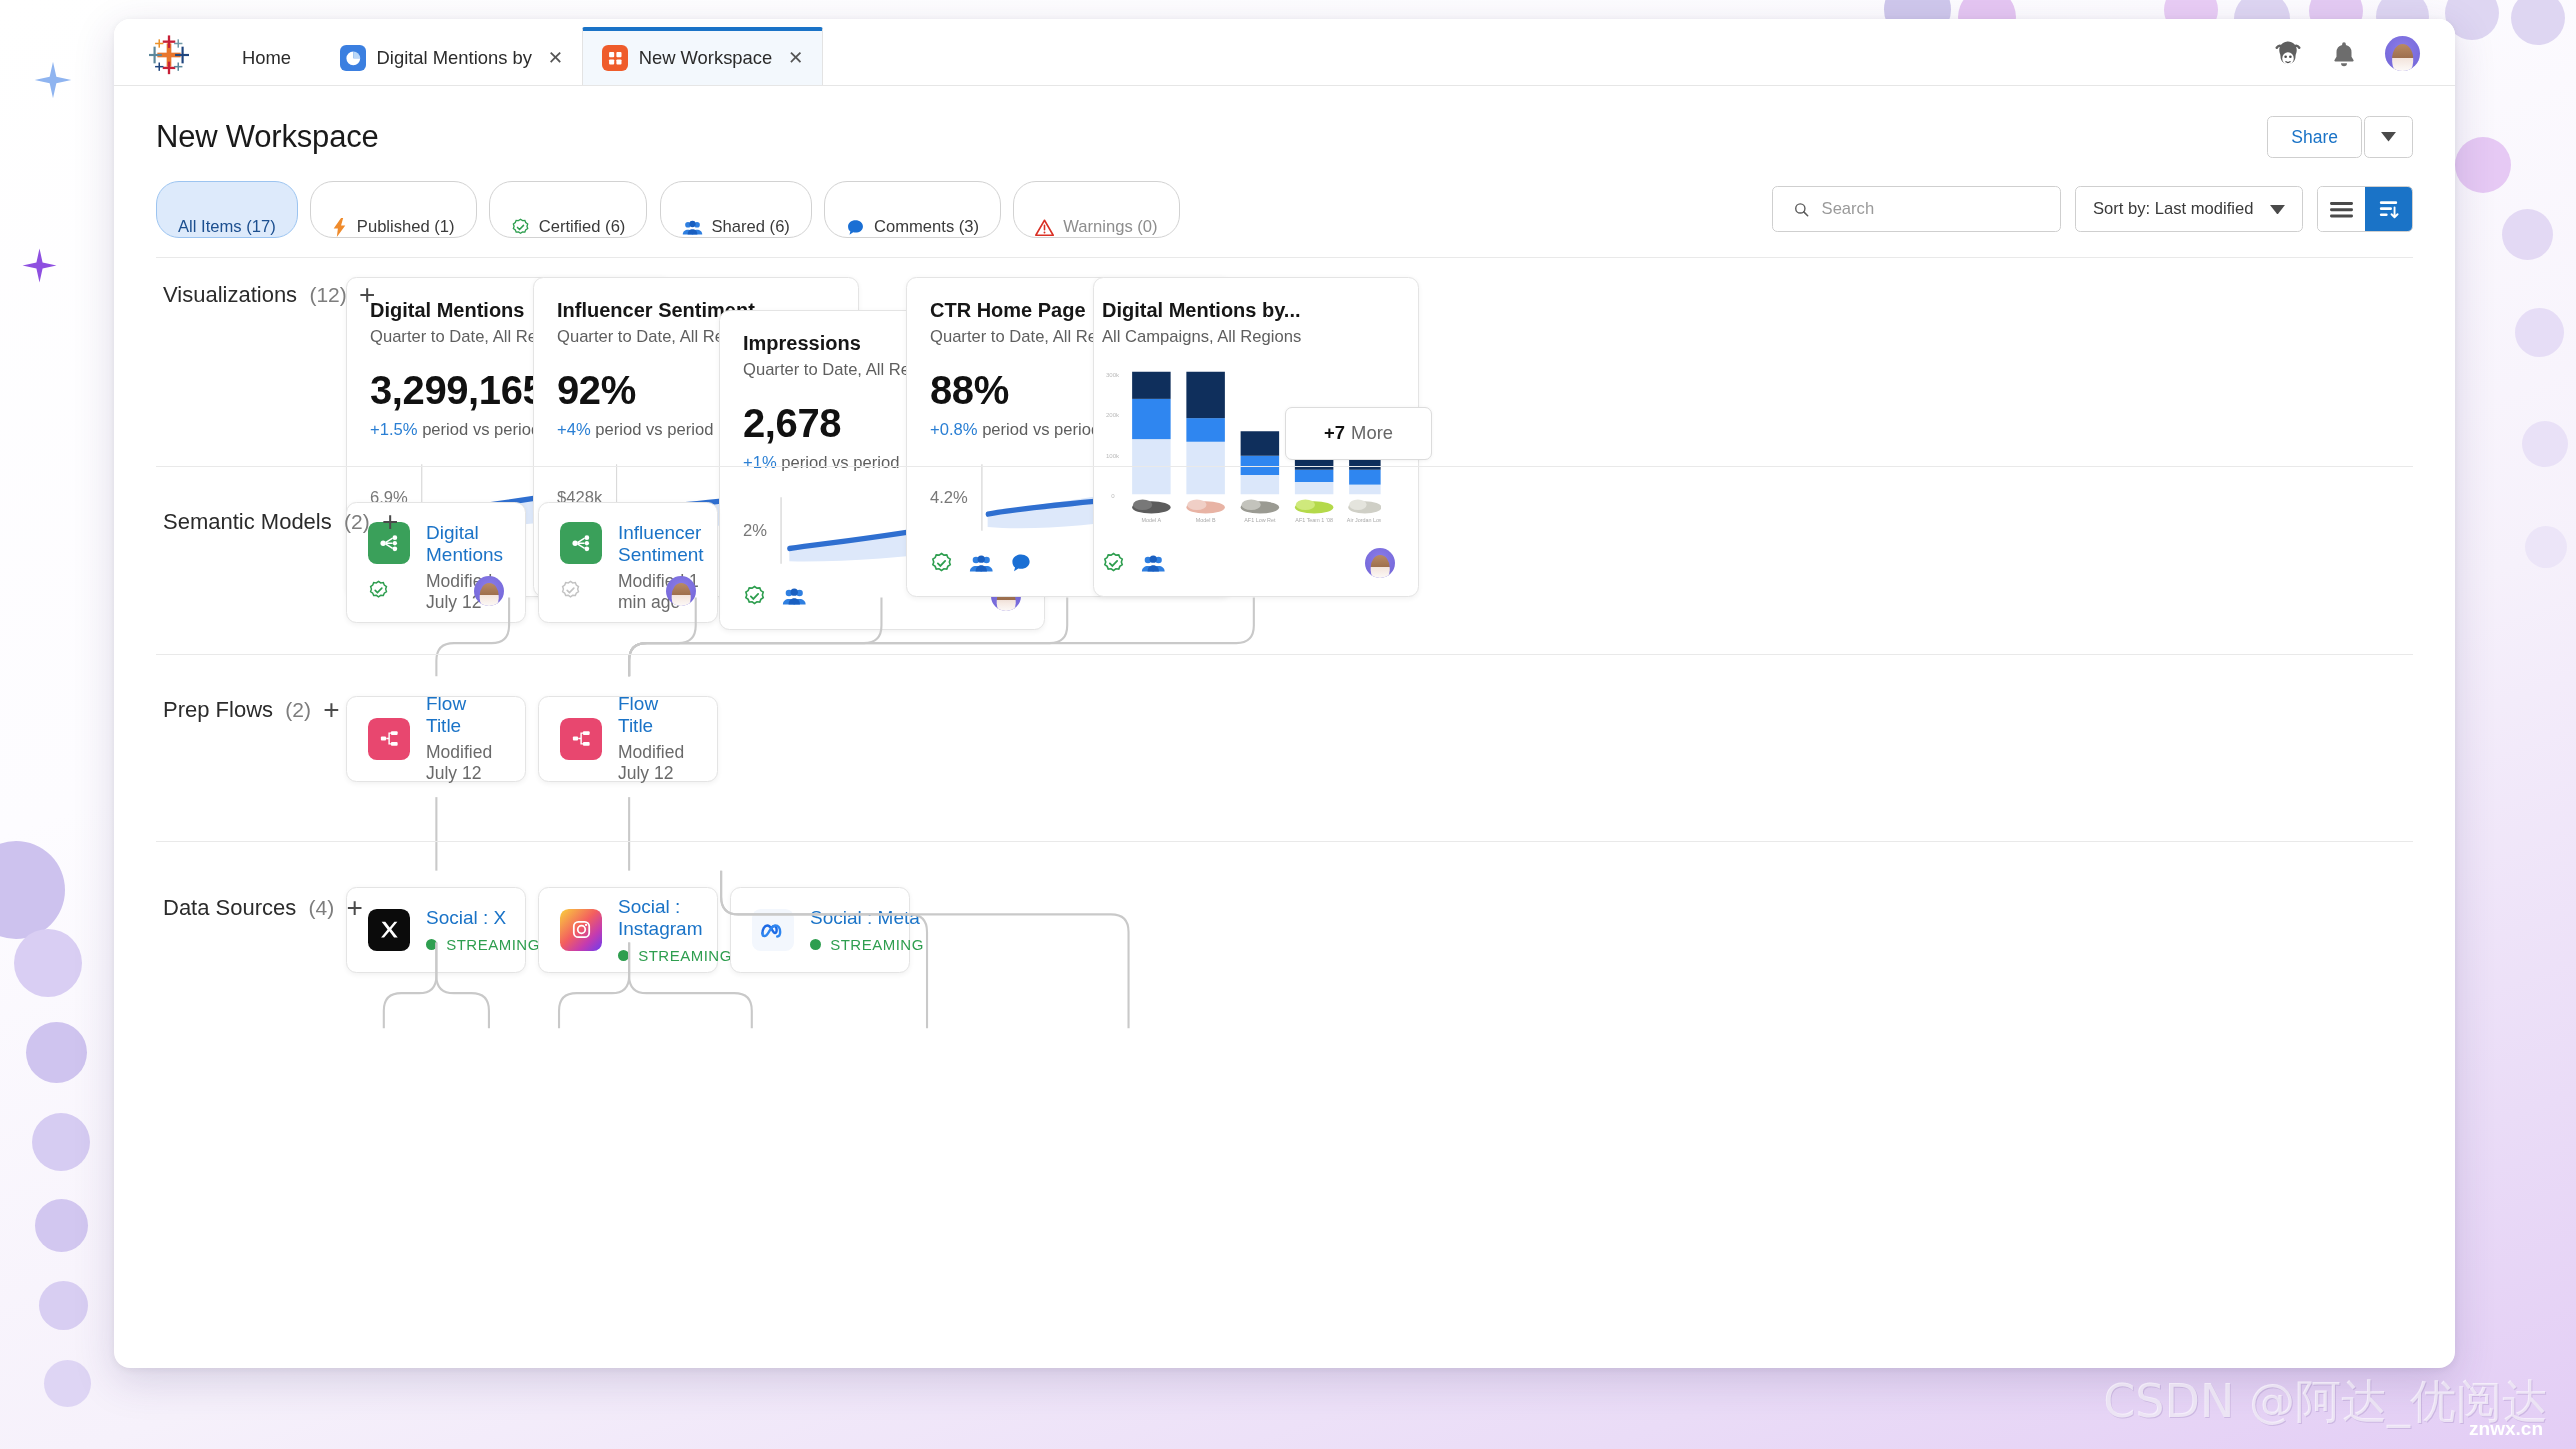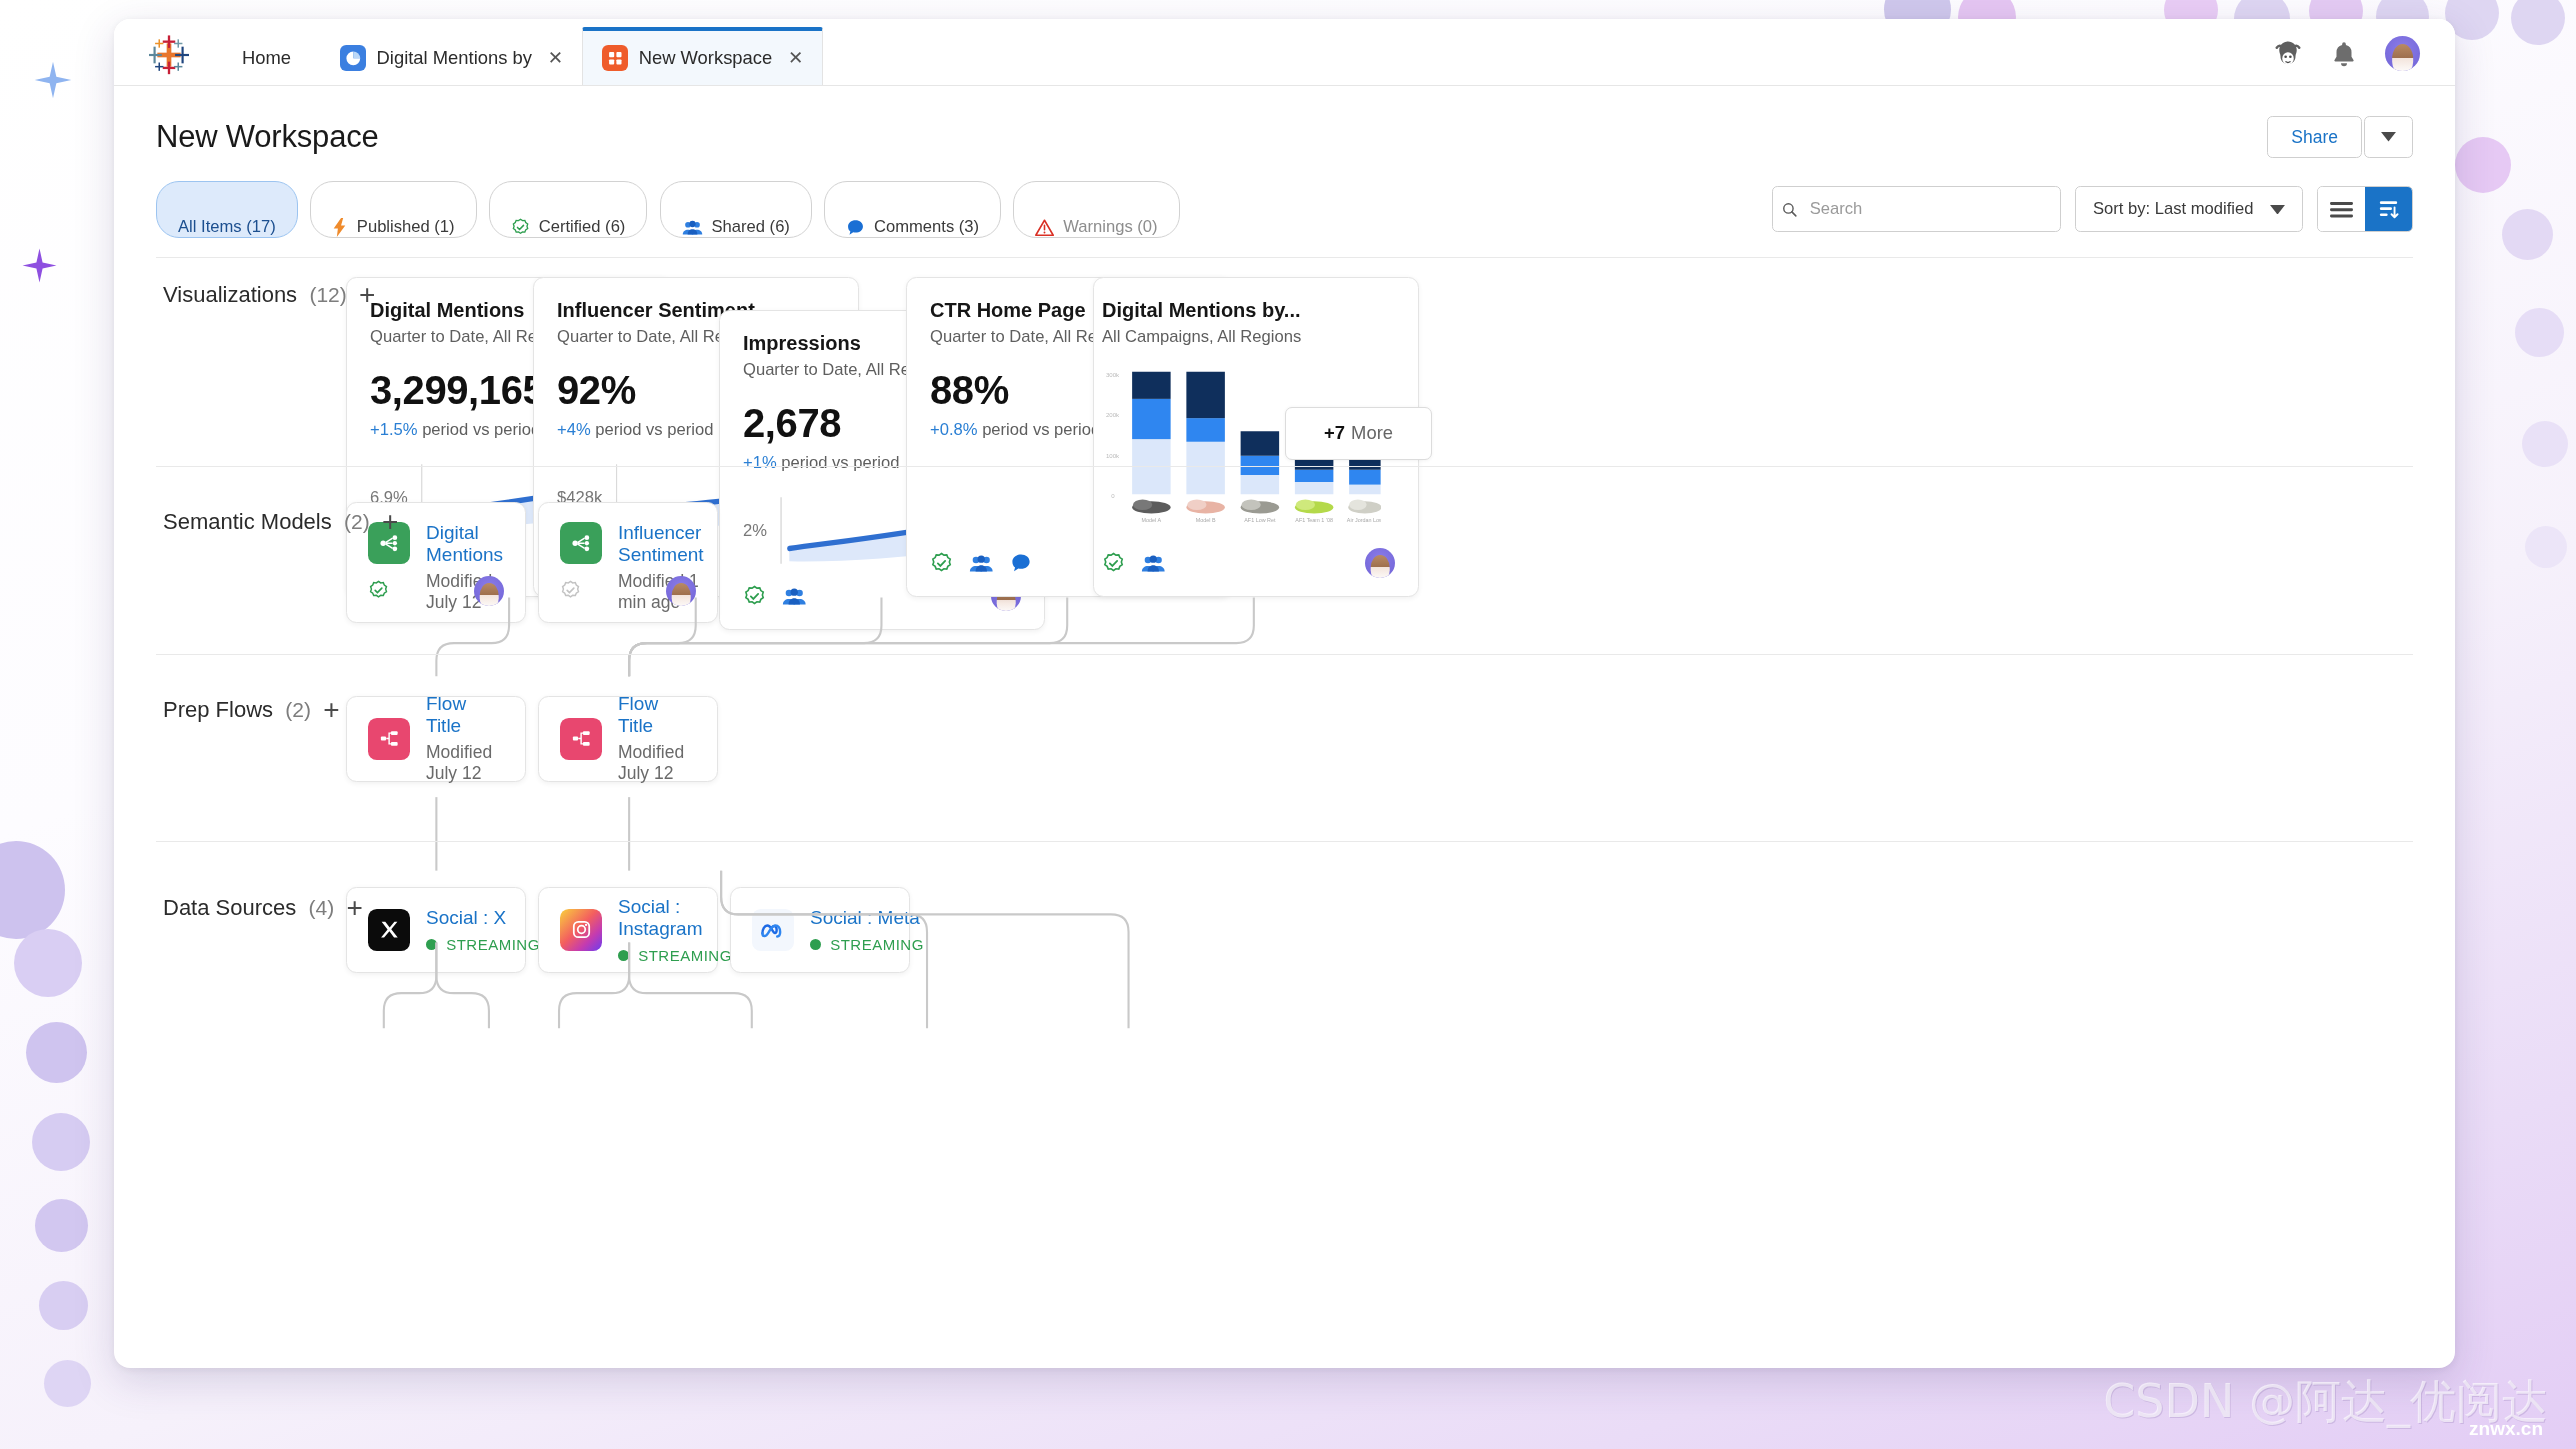--- a/index.html
+++ b/index.html
@@ -62,21 +62,21 @@
 
   
   #toolbar { display: flex; align-items: center; padding: 8.8px 42px 19px 42px; gap: 12.3px; }
   .pill { display: flex; align-items: flex-end; gap: 8.8px; height: 57px;
           border: 0.9px solid #d2d2d2; border-radius: 23px; padding: 0 21px;
           font-size: 16.6px; color: #3a3a3a; background: #fff; cursor: pointer; white-space: nowrap; }
   .pill.active { background: #ddeafb; border-color: #9cc4f0; color: #1c4f8f; }
   .pill.dim { color: #8d8d8d; }
   #toolbar-right { margin-left: auto; display: flex; align-items: center; gap: 14px; }
   #search-box { display: flex; align-items: center; gap: 12.3px; width: 289px; height: 46px;
-                border: 0.9px solid #cfcfcf; border-radius: 5.3px; padding: 0 8px; background: #fff; }
+                border: 0.9px solid #cfcfcf; border-radius: 5.3px; padding: 0 20px; background: #fff; }
   #search-input { border: 0; outline: 0; font-size: 16.6px; color: #3a3a3a;
                   background: transparent; width: 100%; font-family: inherit; }
   #search-input::placeholder { color: #9a9a9a; }
   #sort-box { display: flex; align-items: center; gap: 16px; height: 46px;
               border: 0.9px solid #cfcfcf; border-radius: 5.3px; padding: 0 17.5px;
               font-size: 16.6px; color: #3a3a3a; background: #fff; cursor: pointer; }
   .view-group { display: flex; border: 0.9px solid #cfcfcf; border-radius: 5.3px; overflow: hidden; height: 46px; }
   .view-btn { width: 47px; display: flex; align-items: center; justify-content: center;
               background: #fff; cursor: pointer; }
   .view-btn.sel { background: #1a73c7; }
@@ -487,20 +487,31 @@
       </div>
     </div>
 
     <div class="viz-card" style="left:750px;top:19px;">
       <div class="viz-title">CTR Home Page</div>
       <div class="viz-sub">Quarter to Date, All Regions</div>
       <div class="viz-big">88%</div>
       <div class="viz-delta">
         <b>+0.8%</b>
         <span>period vs period</span>
+      </div>
+      <div class="spark-wrap">
+        <span class="spark-lbl">4.2%</span>
+        <svg class="spark-svg" viewBox="0 0 200 60" preserveAspectRatio="none">
+          <line x1="2" y1="4" x2="2" y2="56" stroke="#d4d4d4" stroke-width="1.2"></line>
+          <line x1="198" y1="4" x2="198" y2="56" stroke="#d4d4d4" stroke-width="1.2"></line>
+          <path d="M8 43 C55 34 110 33 168 22 L178 45 C112 52 55 56 8 53 Z" fill="#dde8fa"></path>
+          <path d="M8 43 C50 37 105 35 178 28" stroke="#2f6fd0" stroke-width="4.2" fill="none" stroke-linecap="round"></path>
+          <circle cx="178" cy="28" r="8" fill="#2f6fd0"></circle>
+        </svg>
+        <span class="spark-lbl">5%</span>
       </div>
       <div class="card-foot">
         <svg width="23" height="23" viewBox="0 0 24 24">
           <path d="M12 1.6l2.5 1.7 3-.3 1.1 2.8 2.5 1.7-.9 2.9.9 2.9-2.5 1.7-1.1 2.8-3-.3-2.5 1.7-2.5-1.7-3 .3-1.1-2.8L3 13.3l.9-2.9L3 7.5l2.4-1.7 1.1-2.8 3 .3z" fill="none" stroke="#2e9e4f" stroke-width="1.7"></path>
           <path d="M8.2 11.9l2.6 2.6 5-5.2" fill="none" stroke="#2e9e4f" stroke-width="1.9" stroke-linecap="round"></path>
         </svg>
         <svg width="24.5" height="19" viewBox="0 0 28 20">
           <circle cx="8" cy="6" r="3.8" fill="#2f7fe0"></circle>
             <circle cx="20" cy="6" r="3.8" fill="#2f7fe0"></circle>
             <circle cx="14" cy="5" r="4.2" fill="#1a5fc0"></circle>

